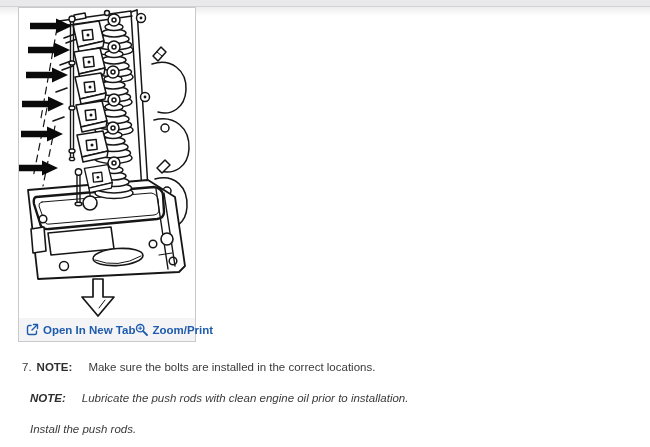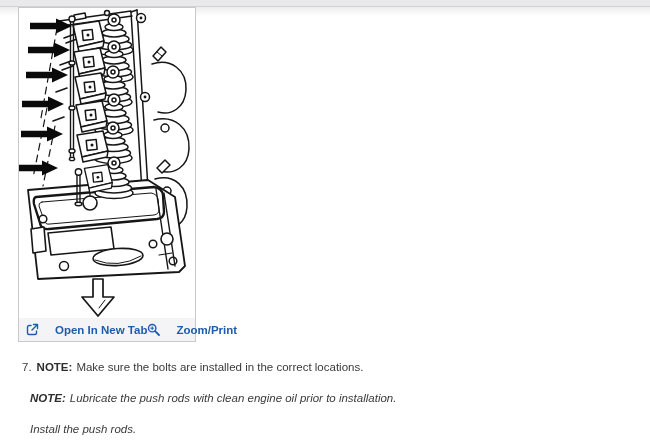--- a/index.html
+++ b/index.html
@@ -29,34 +29,34 @@
     background:#ffffff;
   }
   .figure-image { width:176px; height:310px; display:block; }
   .figure-toolbar {
     height:23px;
     background:#f4f4f6;
     display:flex; align-items:center; justify-content:space-between;
     padding:0 7px; box-sizing:border-box;
   }
   .tool-link {
-    display:flex; align-items:center; gap:16px;
+    display:flex; align-items:center; gap:4px;
     color:#1e5bad;
     font-size:11.5px; font-weight:bold;
     text-decoration:none; cursor:pointer; white-space:nowrap;
   }
   .tool-link svg { display:block; }
   .notes {
     position:absolute; left:22px; top:360px;
     font-size:11.5px; color:#3a3a3a;
   }
   .note-line { line-height:15px; margin-bottom:16px; white-space:nowrap; }
   .note-line.indent { padding-left:8px;font-style:italic; }
   .num { margin-right:5px; }
-  .prefix { font-weight:bold; color:#2e2e2e; margin-right:4px; }
+  .prefix { font-weight:bold; color:#2e2e2e; margin-right:16px; }
   .prefix:empty { display:none; margin:0; }
 </style>
 </head>
 <body>
 
 <div class="top-strip"></div>
 <div class="top-shadow"></div>
 
 <div class="figure-card">
 

